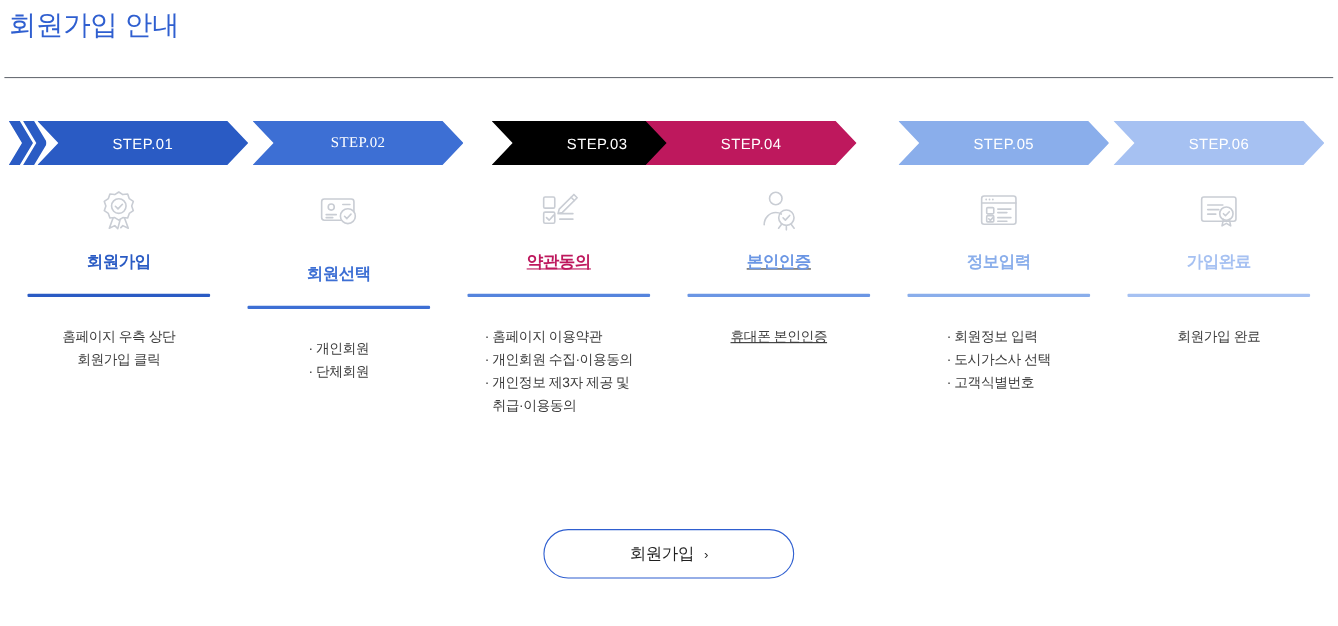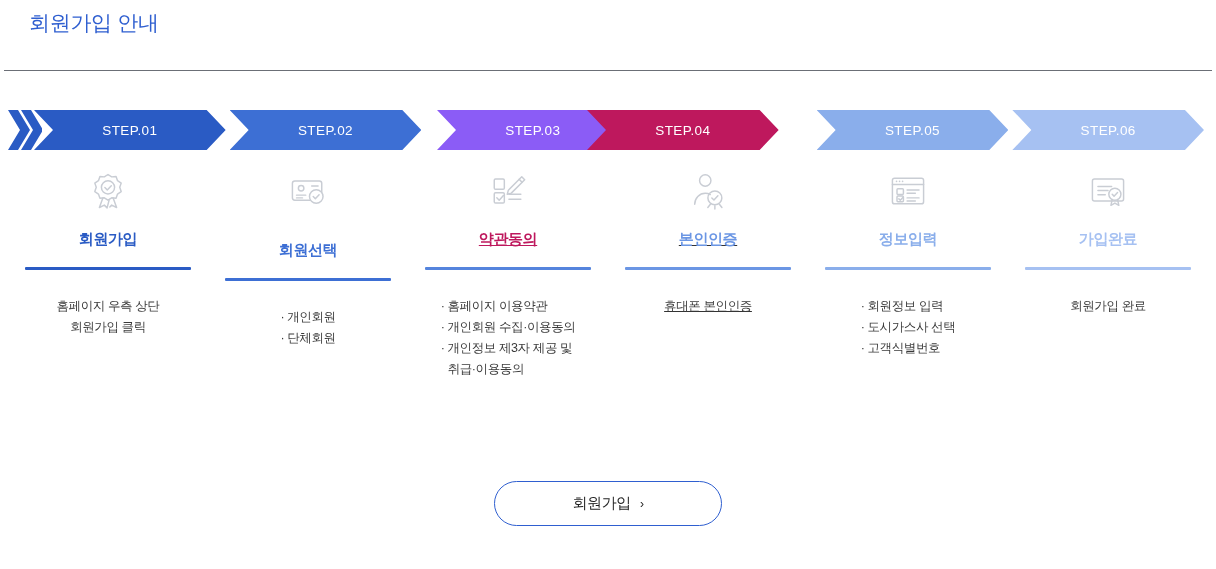--- a/index.html
+++ b/index.html
@@ -16,26 +16,25 @@
     position: relative;
   }
 
   .page { position: relative; width: 1216px; height: 569px; }
 
   
   .page-title {
     position: absolute;
     left: 8px;
     top: 8px;
-    font-size: 21px;
+    font-size: 25px;
     line-height: 30px;
     color: #2f5fd0;
     letter-spacing: -0.3px;
     font-weight: 400;
-    margin-left: 21px;
   }
   .title-rule {
     position: absolute;
     left: 4px;
     top: 70px;
     width: 1208px;
     height: 1px;
     background: #6b6f76;
   }
 
@@ -155,24 +154,24 @@
   <div class="title-rule" style="background: rgb(107, 111, 118);"></div>
 
   <div class="steps">
     <svg class="chev-accent" viewBox="0 0 34 40" aria-hidden="true">
       <polygon points="0,0 10,0 22,20 10,40 0,40 12,20" fill="#2a5bc4"></polygon>
       <polygon points="13,0 23,0 35,20 23,40 13,40 25,20" fill="#2a5bc4"></polygon>
     </svg>
   <div class="step-arrow first" style="left: 26px; width: 191.667px; background: rgb(42, 91, 196);">
         <span>STEP.01</span>
       </div>
-      <div class="step-arrow" style="left: 221.667px; width: 191.667px; background: rgb(61, 111, 212);">
+      <div class="step-arrow" style="left: 221.667px; width: 191.667px; background: rgb(61, 111, 212); font-family: Liberation Serif, serif;">
         <span>STEP.02</span>
       </div>
-      <div class="step-arrow" style="left: 429px; width: 191.667px; background: #8b5cf6;">
+      <div class="step-arrow" style="left: 439px; width: 191.667px; background: #000000;">
         <span>STEP.03</span>
       </div>
       <div class="step-arrow" style="left: 579px; width: 191.667px; background: #be185d;">
         <span>STEP.04</span>
       </div>
       <div class="step-arrow" style="left: 808.667px; width: 191.667px; background: rgb(138, 174, 235);">
         <span>STEP.05</span>
       </div>
       <div class="step-arrow" style="left: 1004.33px; width: 191.667px; background: rgb(166, 193, 242);">
         <span>STEP.06</span>

